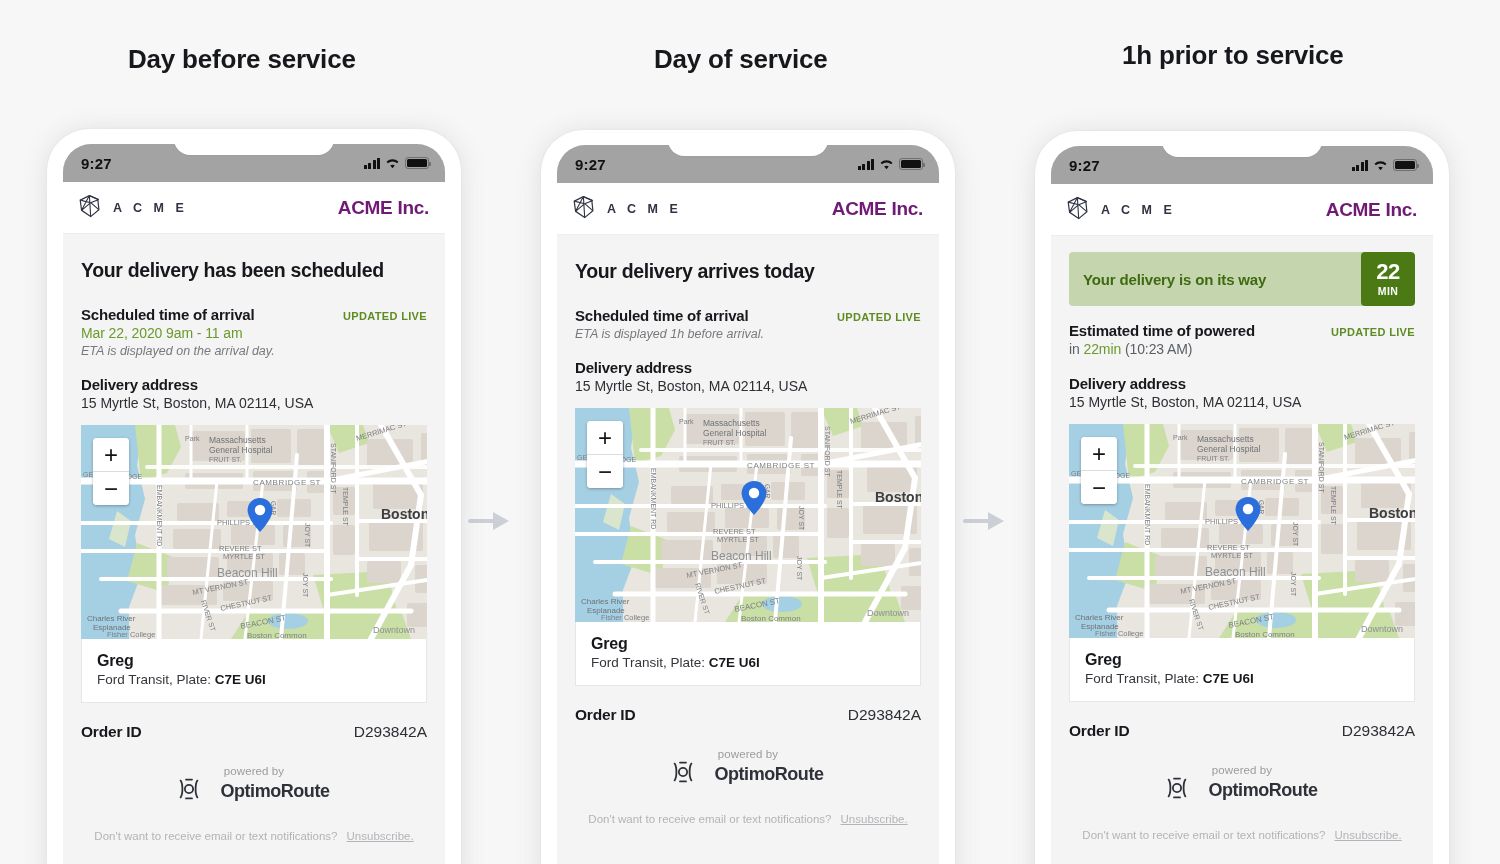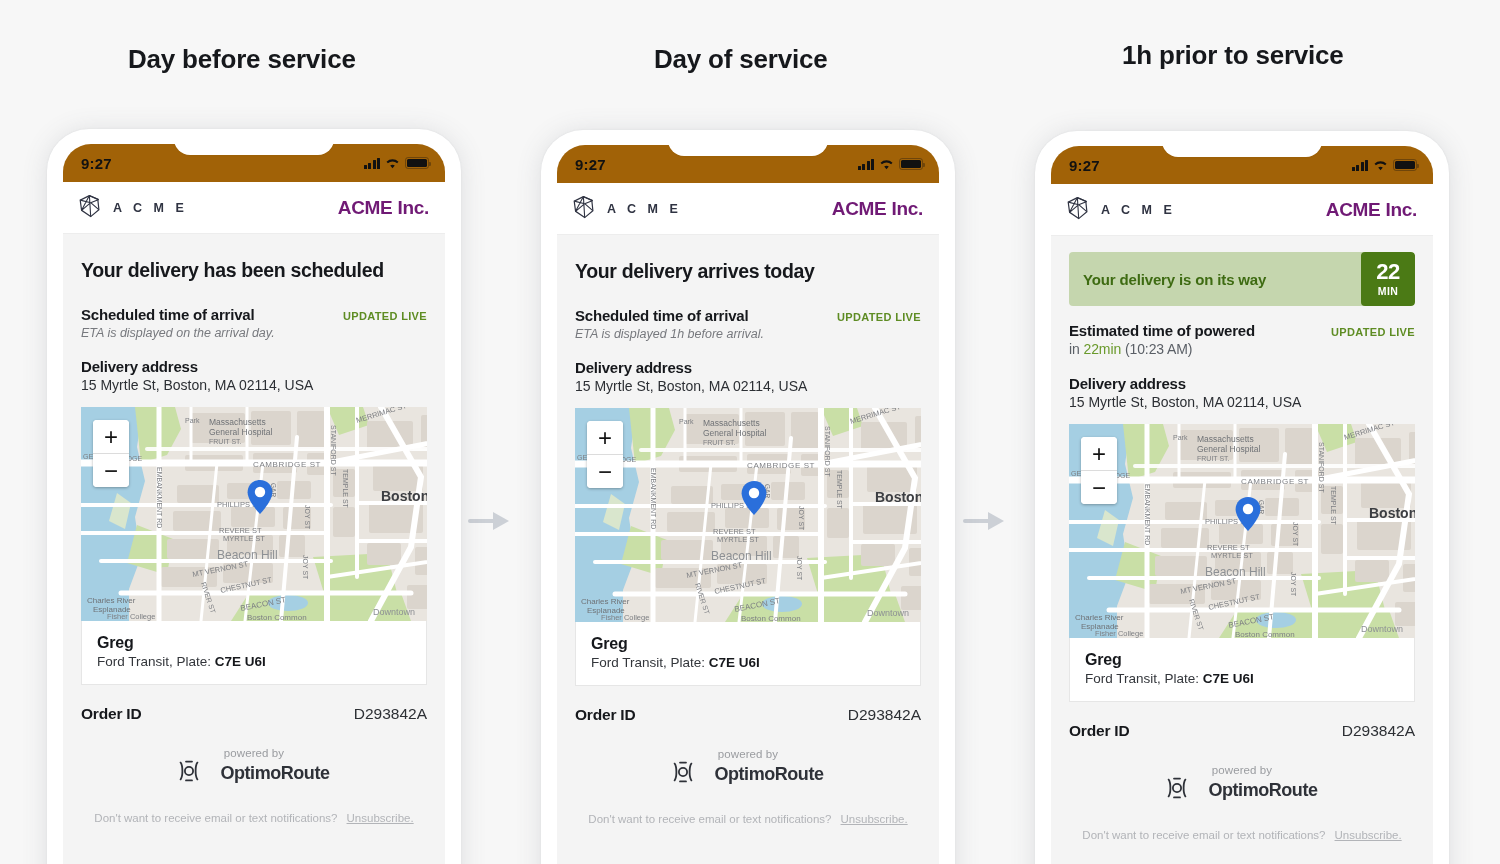--- a/index.html
+++ b/index.html
@@ -55,21 +55,21 @@
 
   .screen {
     position: absolute; left: 16px; right: 16px; top: 15px; bottom: 0;
     background: #f4f4f4;
     border-radius: 28px 28px 0 0;
     overflow: hidden;
   }
 
   
   .statusbar {
-    position: relative; height: 38px; background: #a16207;
+    position: relative; height: 38px; background: #a3a3a3;
     display: flex; align-items: center; justify-content: space-between;
     padding: 0 16px 0 18px;
   }
   .status-time { font-size: 15px; font-weight: bold; color: #111; letter-spacing: 0.2px; }
   .notch {
     position: absolute; left: 50%; transform: translateX(-50%); top: -15px;
     width: 160px; height: 26px; background: #ffffff; border-radius: 0 0 16px 16px;
     box-shadow: 0 1px 2px rgba(0,0,0,0.03);
   }
   .status-icons { display: flex; align-items: center; gap: 5px; }
@@ -239,20 +239,21 @@
         <div class="brand-right">ACME Inc.</div>
       </div>
 
       <div class="body">
         <div class="headline">Your delivery has been scheduled</div>
 
         <div class="row-between" style="margin-top:18px;">
           <span class="eta-title">Scheduled time of arrival</span>
           <span class="live">UPDATED LIVE</span>
         </div>
+        <div class="eta-value">Mar 22, 2020   9am - 11 am</div>
         <div class="eta-note">ETA is displayed on the arrival day.</div>
 
         <div class="section-title">Delivery address</div>
         <div class="section-value">15 Myrtle St, Boston, MA 02114, USA</div>
 
         <div class="map-card">
           <div class="map">
             <svg width="380" height="214" viewBox="0 0 380 214" preserveAspectRatio="xMidYMid slice">
               <rect width="380" height="214" fill="#e9e5df"></rect>
 

